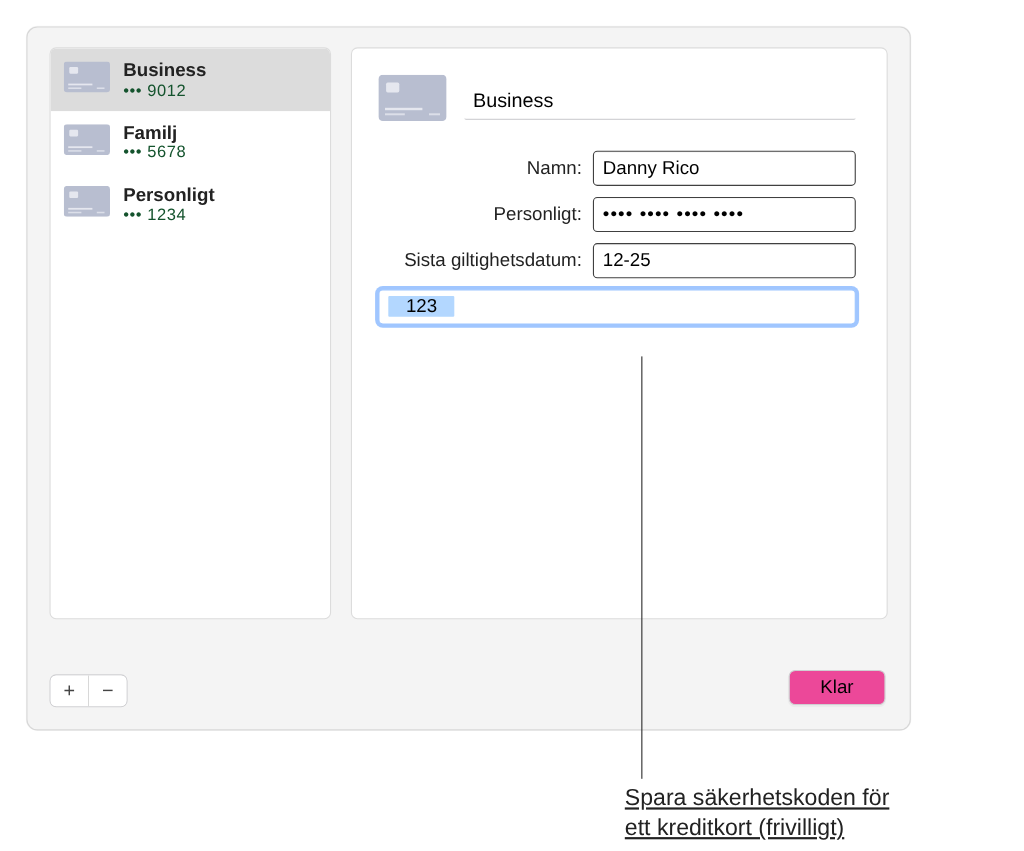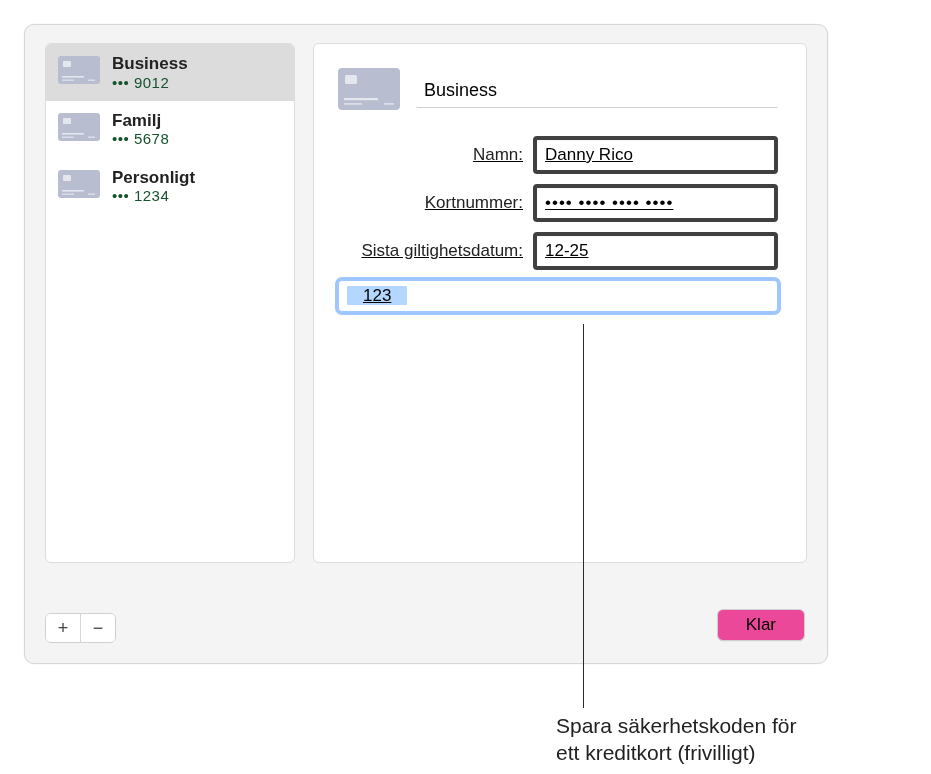--- a/index.html
+++ b/index.html
@@ -73,34 +73,33 @@
       border: none;
       border-bottom: 1px solid #cfcfd2;
       border-radius: 2px;
       background: transparent;
       outline: none;
     }
     .field-row {
       display: flex;
       align-items: center;
       margin-bottom: 10px;
-      text-decoration: underline;
     }
     .field-label {
       width: 195px;
       text-align: right;
       font-size: 17px;
       color: #222;
       padding-right: 10px;
     }
     .field-input {
       flex: 1;
       font-size: 17px;
       padding: 5px 8px;
-      border: 4px solid #404040;
+      border: 1px solid #404040;
       border-radius: 4px;
       background: #fff;
       box-shadow: inset 0 1px 0 rgba(0,0,0,0.03);
     }
     .field-input.dots-mask {
       font-family: -apple-system, sans-serif;
       letter-spacing: 1px;
     }
     .field-input.focused {
       border: 1px solid #9ec6ff;
@@ -164,26 +163,27 @@
     .callout-line {
       position: absolute;
       left: 583px;
       top: 324px;
       width: 1px;
       height: 384px;
       background: #2b2b2b;
     }
     .callout-text {
       position: absolute;
-      left: 556px;
+      left: 568px;
       top: 712px;
       font-size: 21px;
       line-height: 1.3;
       color: #222;
       max-width: 330px;
+      text-decoration: underline;
     }
   </style>
 </head>
 <body>
 
 <div class="window">
   <div class="content-row">
 
     <div class="sidebar">
       <div class="sidebar-item selected">
@@ -248,21 +248,21 @@
         </span>
         <input class="title-input" type="text" value="Business" style="">
       </div>
 
       <div class="field-row">
         <span class="field-label">Namn:</span>
         <input class="field-input" type="text" value="Danny Rico" style="">
       </div>
 
       <div class="field-row">
-        <span class="field-label">Kortnummer:</span>
+        <span class="field-label">Personligt:</span>
         <input class="field-input dots-mask" type="text" value="•••• •••• •••• ••••" style="">
       </div>
 
       <div class="field-row">
         <span class="field-label">Sista giltighetsdatum:</span>
         <input class="field-input" type="text" value="12-25" style="">
       </div>
 
       <div class="field-row">
         <div class="field-input focused" style="cursor:text;">

